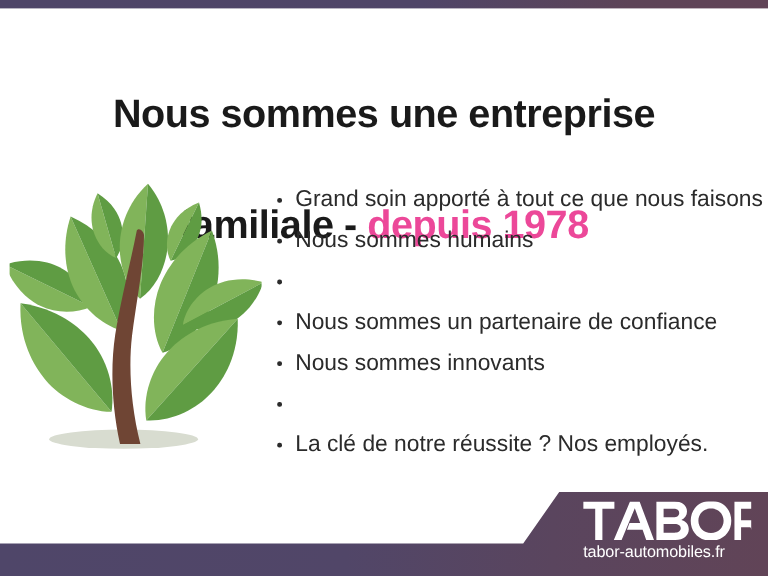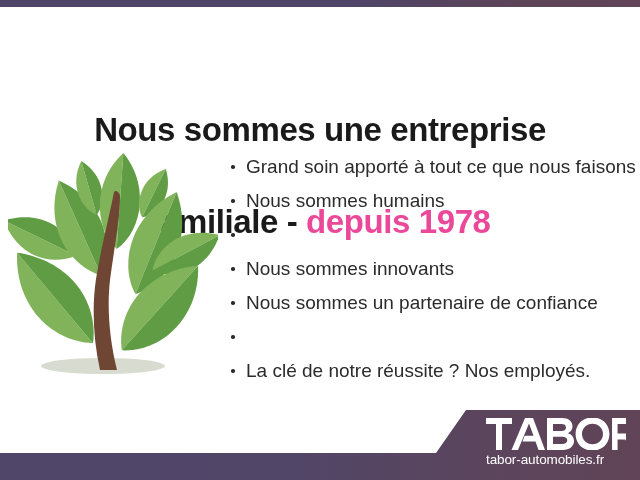--- a/index.html
+++ b/index.html
@@ -38,21 +38,20 @@
     text-align: center;
     font-size: 33px;
     font-weight: bold;
     line-height: 46px;
     letter-spacing: -0.4px;
     color: #1a1a1a;
     white-space: pre-line;
   }
   .headline .line1 {
     display: block;
-    margin-top: 35px;
   }
   .headline .line2 {
     display: block;
   }
   .headline .green {
     color: #ec4899;
   }
 
   
   .bullets {
@@ -206,22 +205,22 @@
                C101,190 99,158 102,132
                C106,101 112,72 112,48
                C112,45 108,41 106,44 Z" fill="#6f4534"></path>
     </svg>
   </div>
 
   <ul class="bullets">
     <li><span class="dot"></span><span>Grand soin apporté à tout ce que nous faisons</span></li>
     <li><span class="dot"></span><span>Nous sommes humains</span></li>
     <li><span class="dot"></span></li>
+    <li><span class="dot"></span><span>Nous sommes un partenaire de confiance</span></li>
     <li><span class="dot"></span><span>Nous sommes innovants</span></li>
-    <li><span class="dot"></span><span>Nous sommes un partenaire de confiance</span></li>
     <li><span class="dot"></span></li>
     <li><span class="dot"></span><span>La clé de notre réussite ? Nos employés.</span></li>
   </ul>
 
   <div class="bottom-bar">
     <svg width="640" height="80" viewBox="0 0 640 80" xmlns="http://www.w3.org/2000/svg">
       <defs>
         <linearGradient id="barGrad" x1="0" y1="0" x2="1" y2="0">
           <stop offset="0%" stop-color="#4f4669"></stop>
           <stop offset="45%" stop-color="#514668"></stop>

